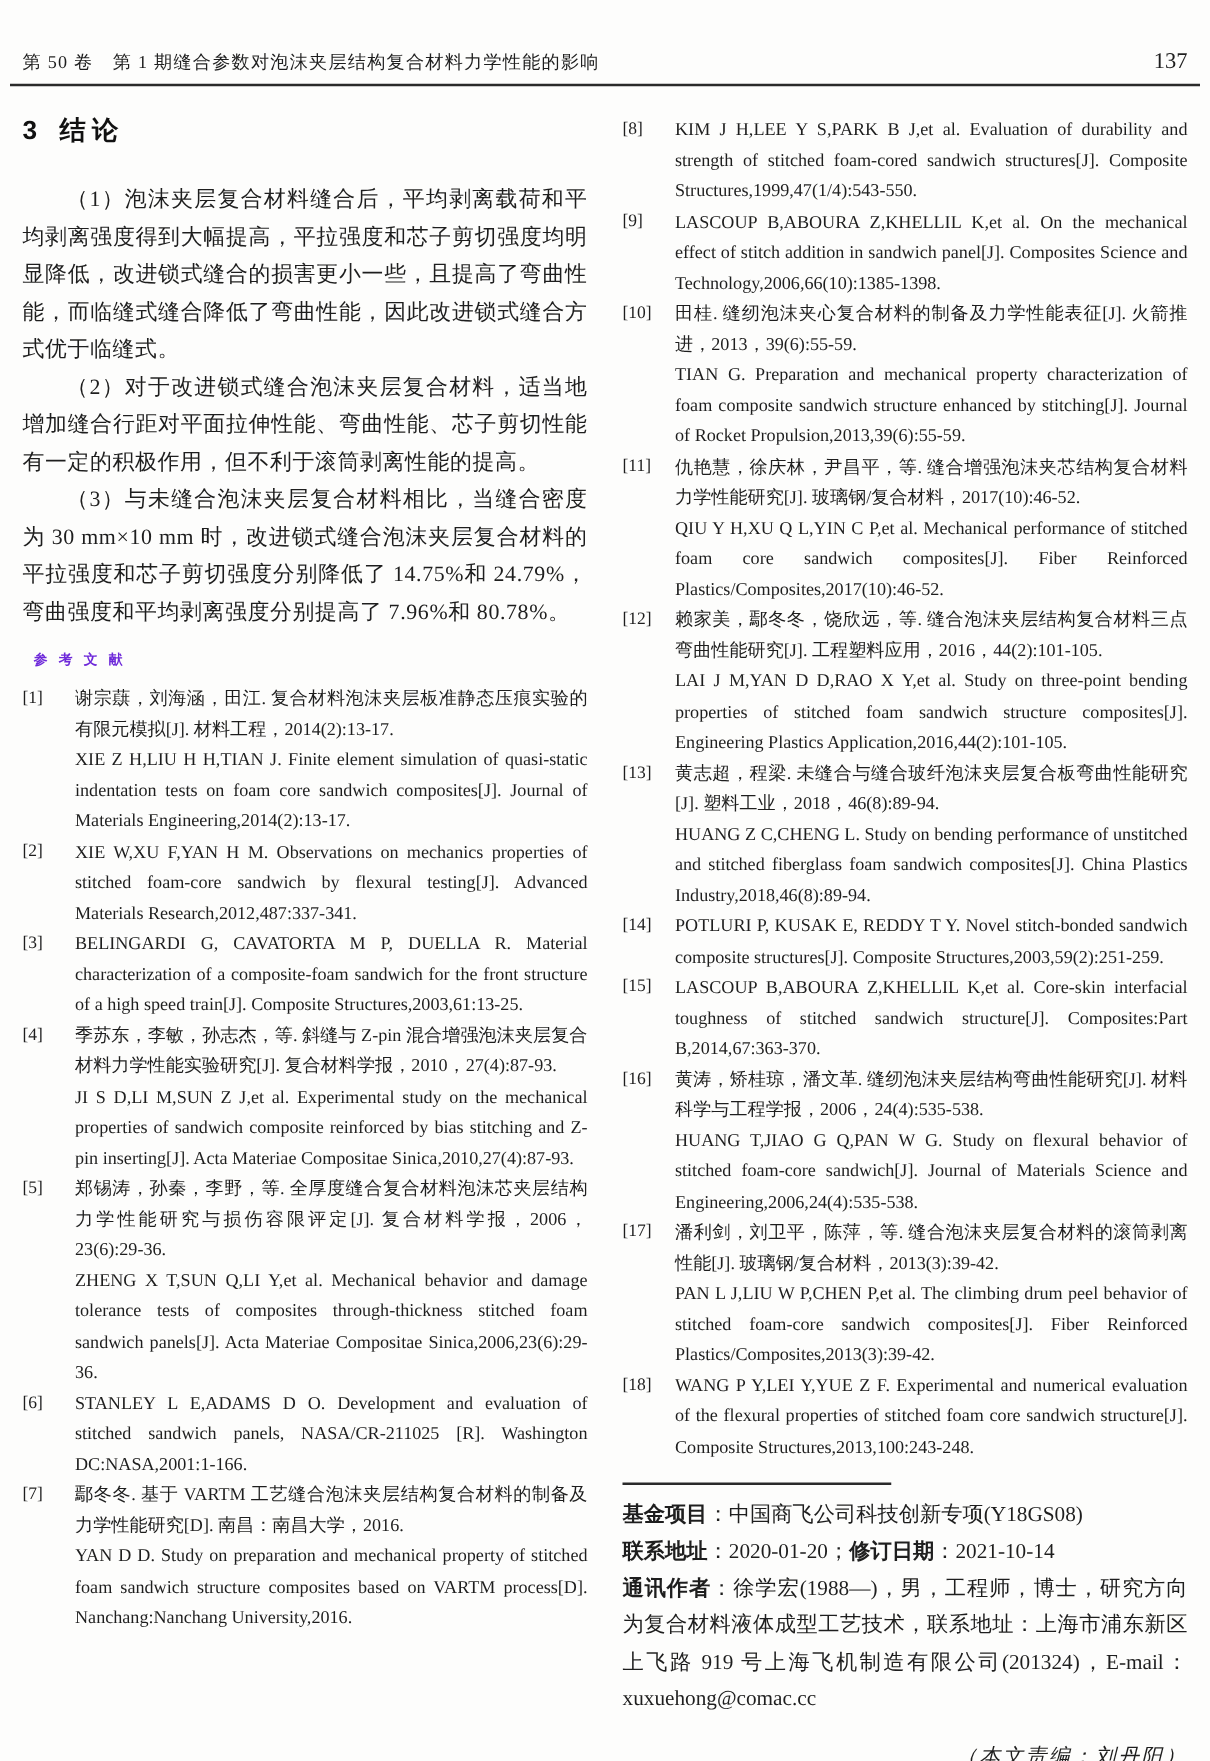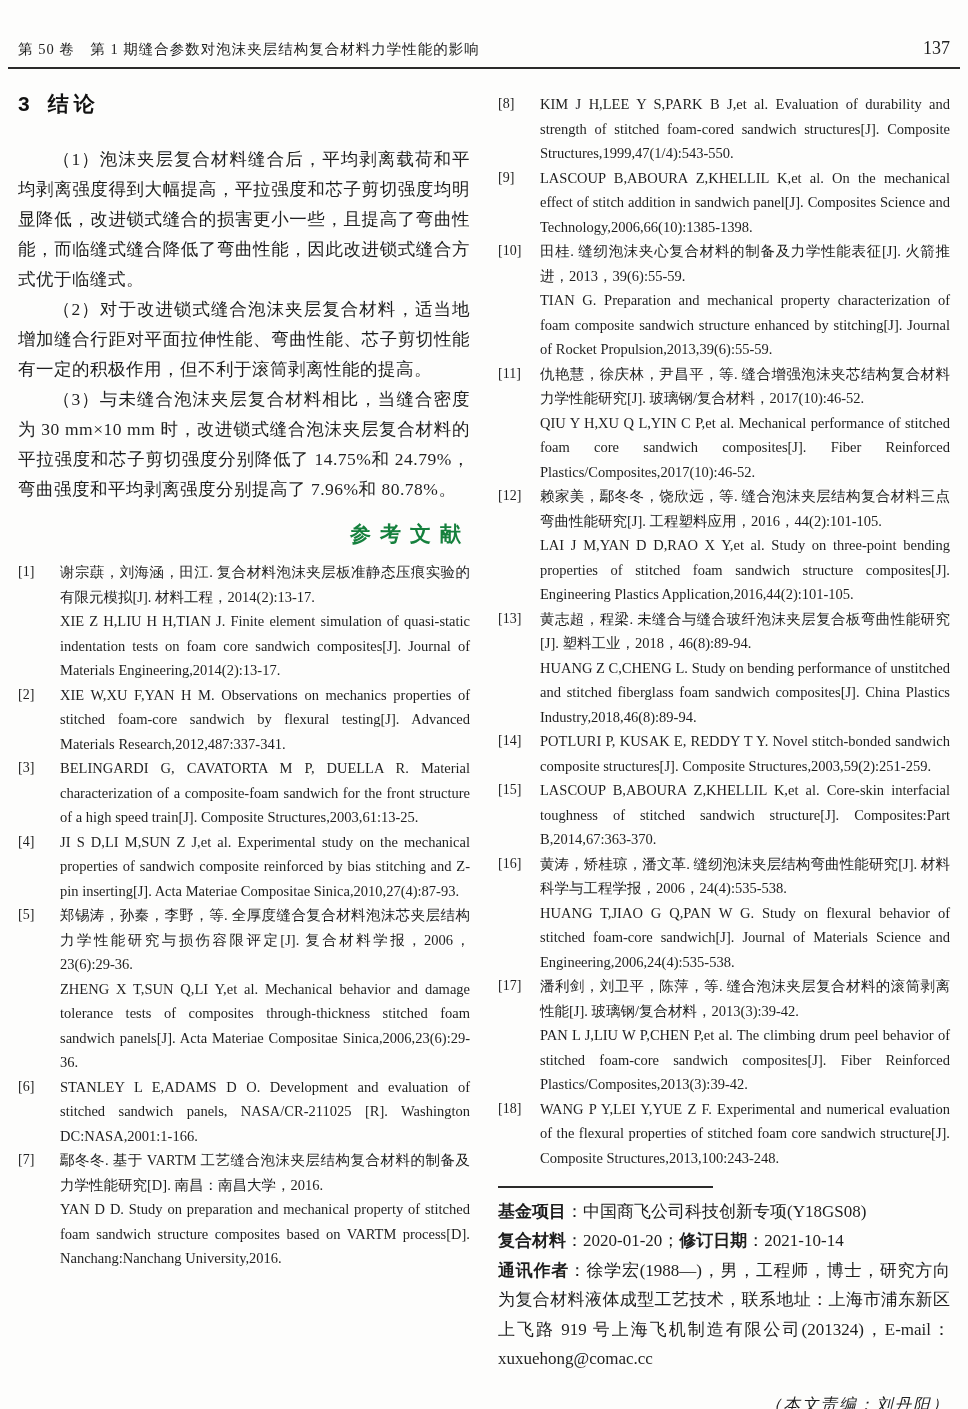--- a/index.html
+++ b/index.html
@@ -29,21 +29,21 @@
   }
   .section-heading .sec-num{margin-right:18px;}
   .section-heading .sec-title{letter-spacing:5px;}
   .paras{margin-top:26px;}
   .body-para{
     margin:0;font-size:17.5px;line-height:30px;text-align:justify;
     text-indent:2em;letter-spacing:0.5px;
   }
   
   .refs-heading{
-    margin:16px 0 12px;text-align:right;font-size:21px;font-weight:bold;color:#15803d;
+    margin:16px 0 12px;text-align:left;font-size:11px;font-weight:bold;color:#6d28d9;
     letter-spacing:9px;text-indent:9px;
     font-family:"Liberation Sans","DejaVu Sans",sans-serif;
   }
   .ref-list{list-style:none;margin:0;padding:0;}
   .col-right .ref-list{padding-top:12px;}
   .ref{display:flex;align-items:flex-start;}
   .ref-num{flex:0 0 42px;font-size:14px;line-height:24.5px;}
   .ref-body{flex:1;min-width:0;}
   .ref-part{margin:0;font-size:14.5px;line-height:24.5px;text-align:justify;}
   
@@ -90,20 +90,21 @@
         </li>
         <li class="ref">
           <span class="ref-num">[3]</span>
           <div class="ref-body">
             <p class="ref-part">BELINGARDI G, CAVATORTA M P, DUELLA R. Material characterization of a composite-foam sandwich for the front structure of a high speed train[J]. Composite Structures,2003,61:13-25.</p>
           </div>
         </li>
         <li class="ref">
           <span class="ref-num">[4]</span>
           <div class="ref-body">
+            <p class="ref-part">季苏东，李敏，孙志杰，等. 斜缝与 Z-pin 混合增强泡沫夹层复合材料力学性能实验研究[J]. 复合材料学报，2010，27(4):87-93.</p>
             <p class="ref-part">JI S D,LI M,SUN Z J,et al. Experimental study on the mechanical properties of sandwich composite reinforced by bias stitching and Z-pin inserting[J]. Acta Materiae Compositae Sinica,2010,27(4):87-93.</p>
           </div>
         </li>
         <li class="ref">
           <span class="ref-num">[5]</span>
           <div class="ref-body">
             <p class="ref-part">郑锡涛，孙秦，李野，等. 全厚度缝合复合材料泡沫芯夹层结构力学性能研究与损伤容限评定[J]. 复合材料学报，2006，23(6):29-36.</p>
             <p class="ref-part">ZHENG X T,SUN Q,LI Y,et al. Mechanical behavior and damage tolerance tests of composites through-thickness stitched foam sandwich panels[J]. Acta Materiae Compositae Sinica,2006,23(6):29-36.</p>
           </div>
         </li>
@@ -194,19 +195,19 @@
         <li class="ref">
           <span class="ref-num">[18]</span>
           <div class="ref-body">
             <p class="ref-part">WANG P Y,LEI Y,YUE Z F. Experimental and numerical evaluation of the flexural properties of stitched foam core sandwich structure[J]. Composite Structures,2013,100:243-248.</p>
           </div>
         </li>
       </ol>
     <div class="footnote-rule"></div>
     <div id="footnotes">
         <p class="footnote"><span class="fn-label">基金项目</span><span class="fn-text">：中国商飞公司科技创新专项(Y18GS08)</span></p>
-        <p class="footnote"><span class="fn-label">复合材料</span><span class="fn-text">：2020-01-20；</span><span class="fn-label">修订日期</span><span class="fn-text">：2021-10-14</span></p>
+        <p class="footnote"><span class="fn-label">联系地址</span><span class="fn-text">：2020-01-20；</span><span class="fn-label">修订日期</span><span class="fn-text">：2021-10-14</span></p>
         <p class="footnote"><span class="fn-label">通讯作者</span><span class="fn-text">：徐学宏(1988—)，男，工程师，博士，研究方向为复合材料液体成型工艺技术，联系地址：上海市浦东新区上飞路 919 号上海飞机制造有限公司(201324)，E-mail：xuxuehong@comac.cc</span></p>
       </div>
     <div class="editor-line">（本文责编：刘丹阳）</div>
   </div>
 
 </div>
 
 </body></html>

